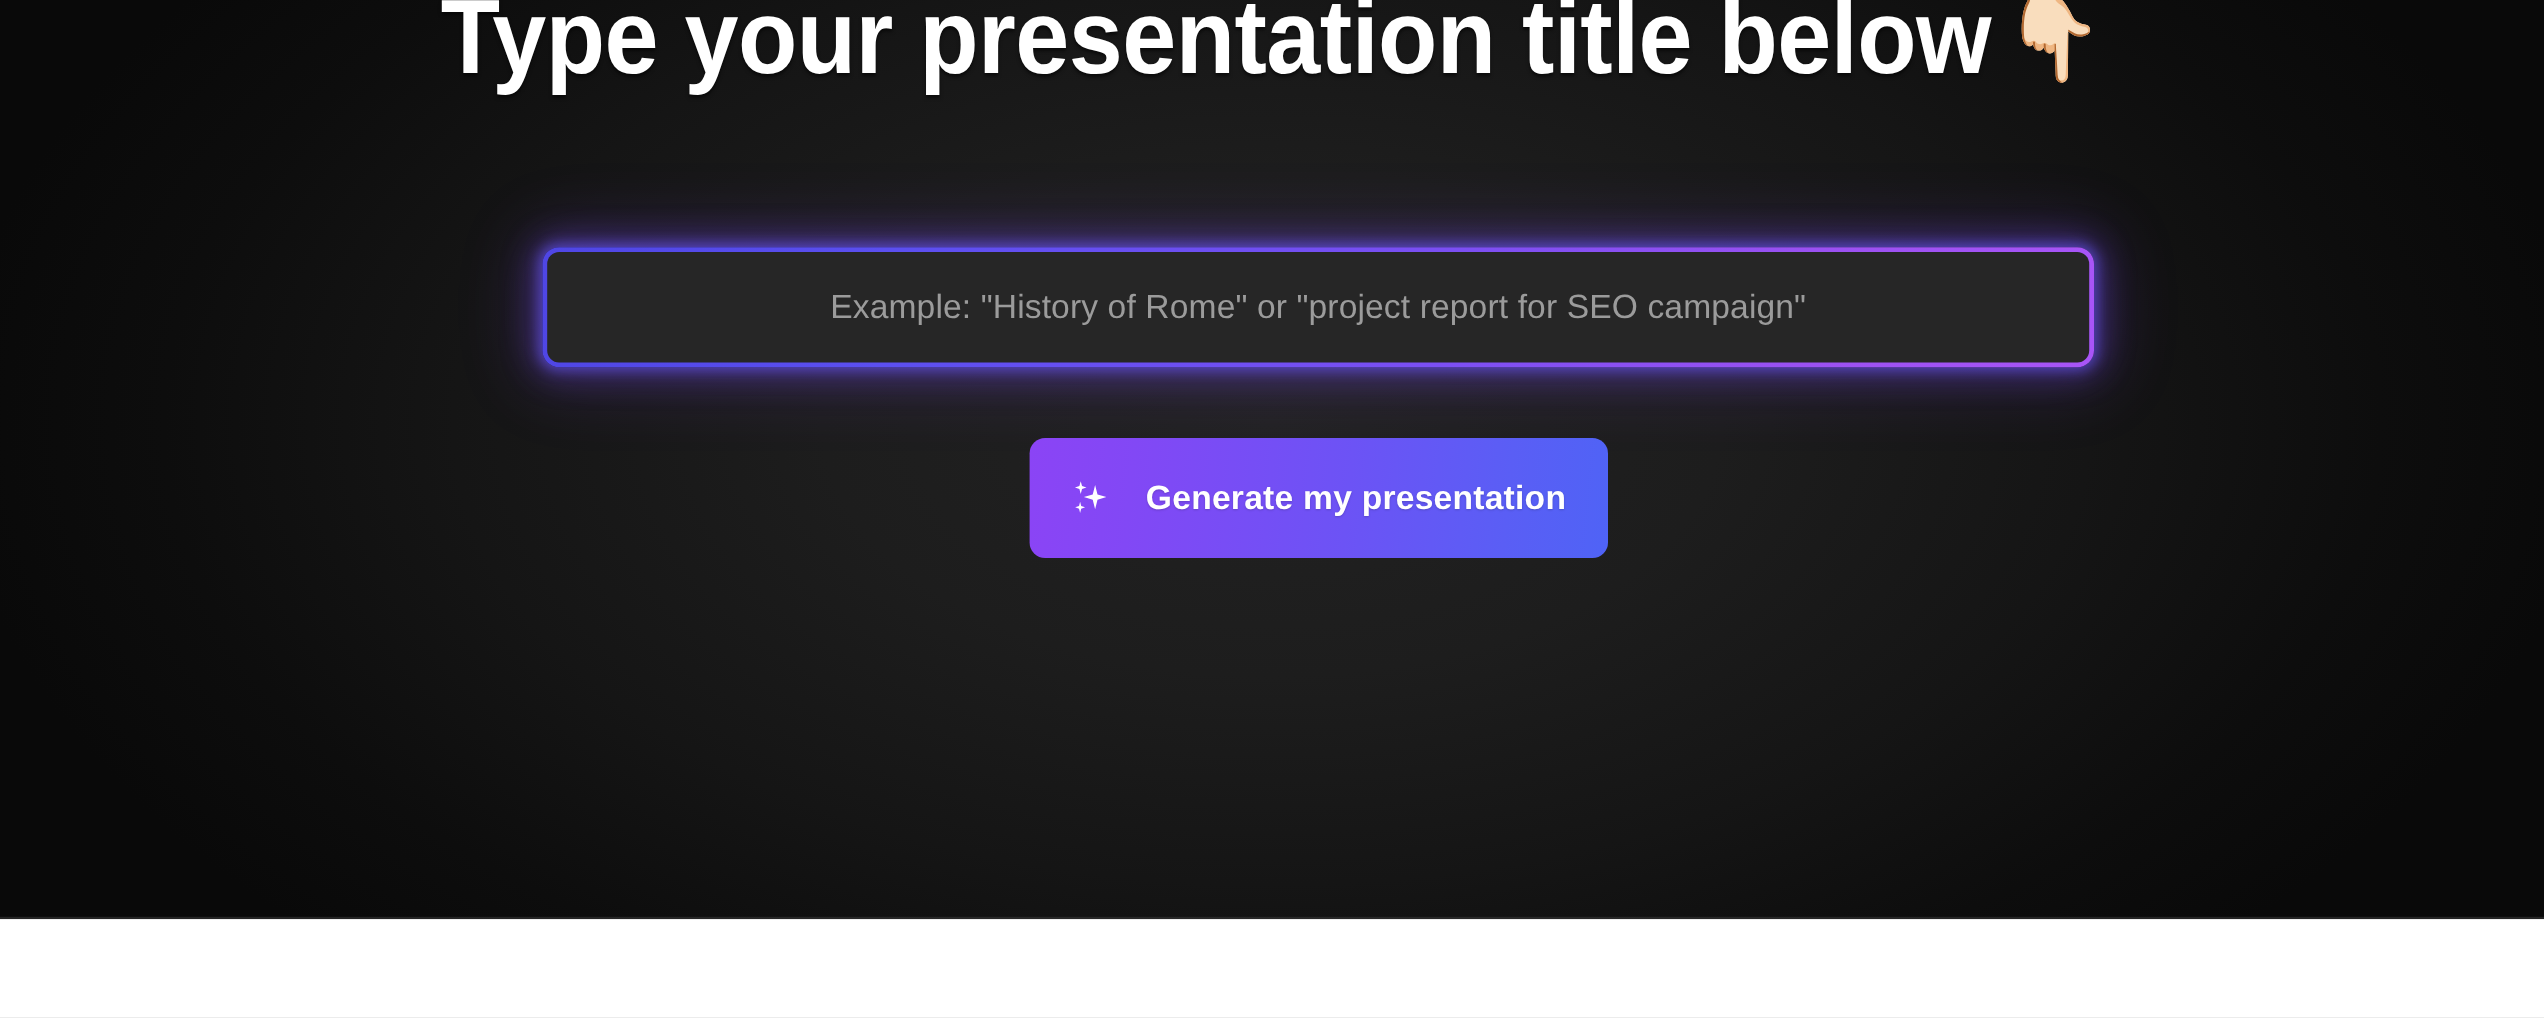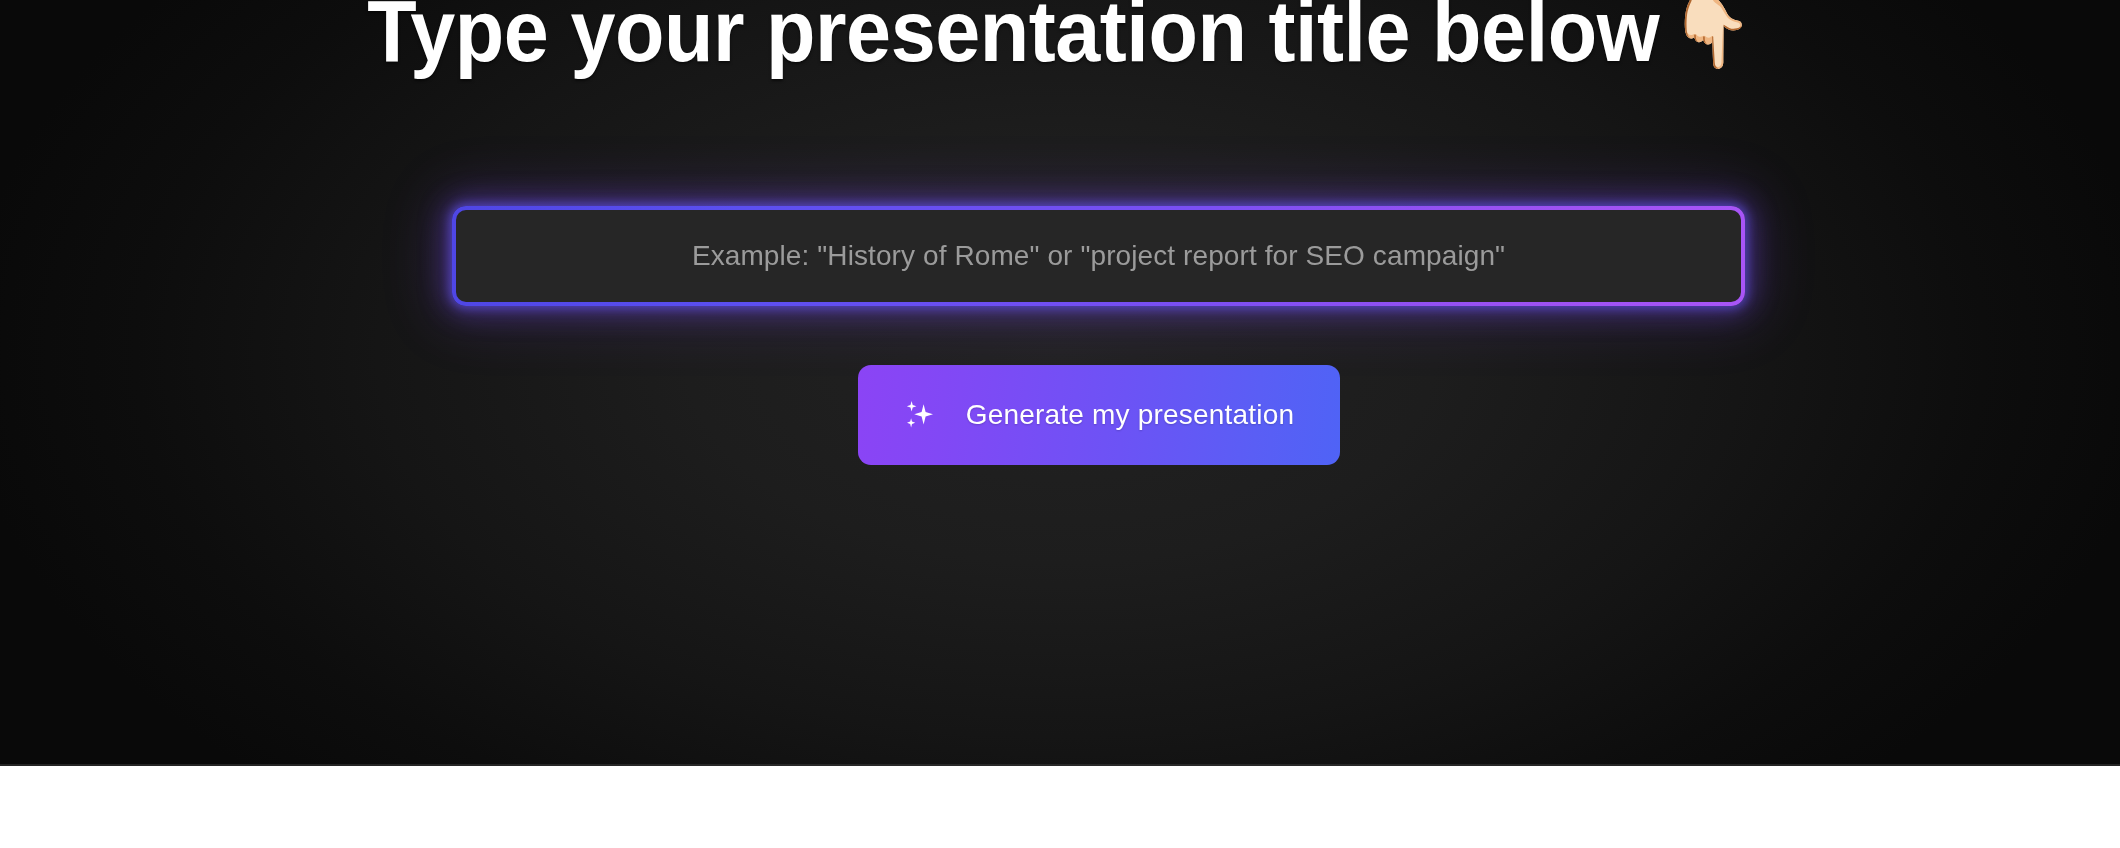--- a/index.html
+++ b/index.html
@@ -133,21 +133,21 @@
     cursor: pointer;
     border-radius: 13px;
     background: linear-gradient(96deg, #8b44f5 0%, #8248f5 18%, #6c53f5 55%, #5a5ef5 82%, #4f63f6 100%);
     color: #ffffff;
     display: flex;
     align-items: center;
     justify-content: center;
     gap: 30px;
     font-family: "Liberation Sans", "DejaVu Sans", sans-serif;
     font-size: 28px;
-    font-weight: 400;
+    font-weight: 700;
     letter-spacing: .2px;
   }
   .generate-btn .btn-label {
     text-shadow: 0 1px 2px rgba(0,0,0,.18);
     padding-right: 2px;
   }
   .sparkle-icon {
     display: inline-block;
     width: 34px;
     height: 34px;

